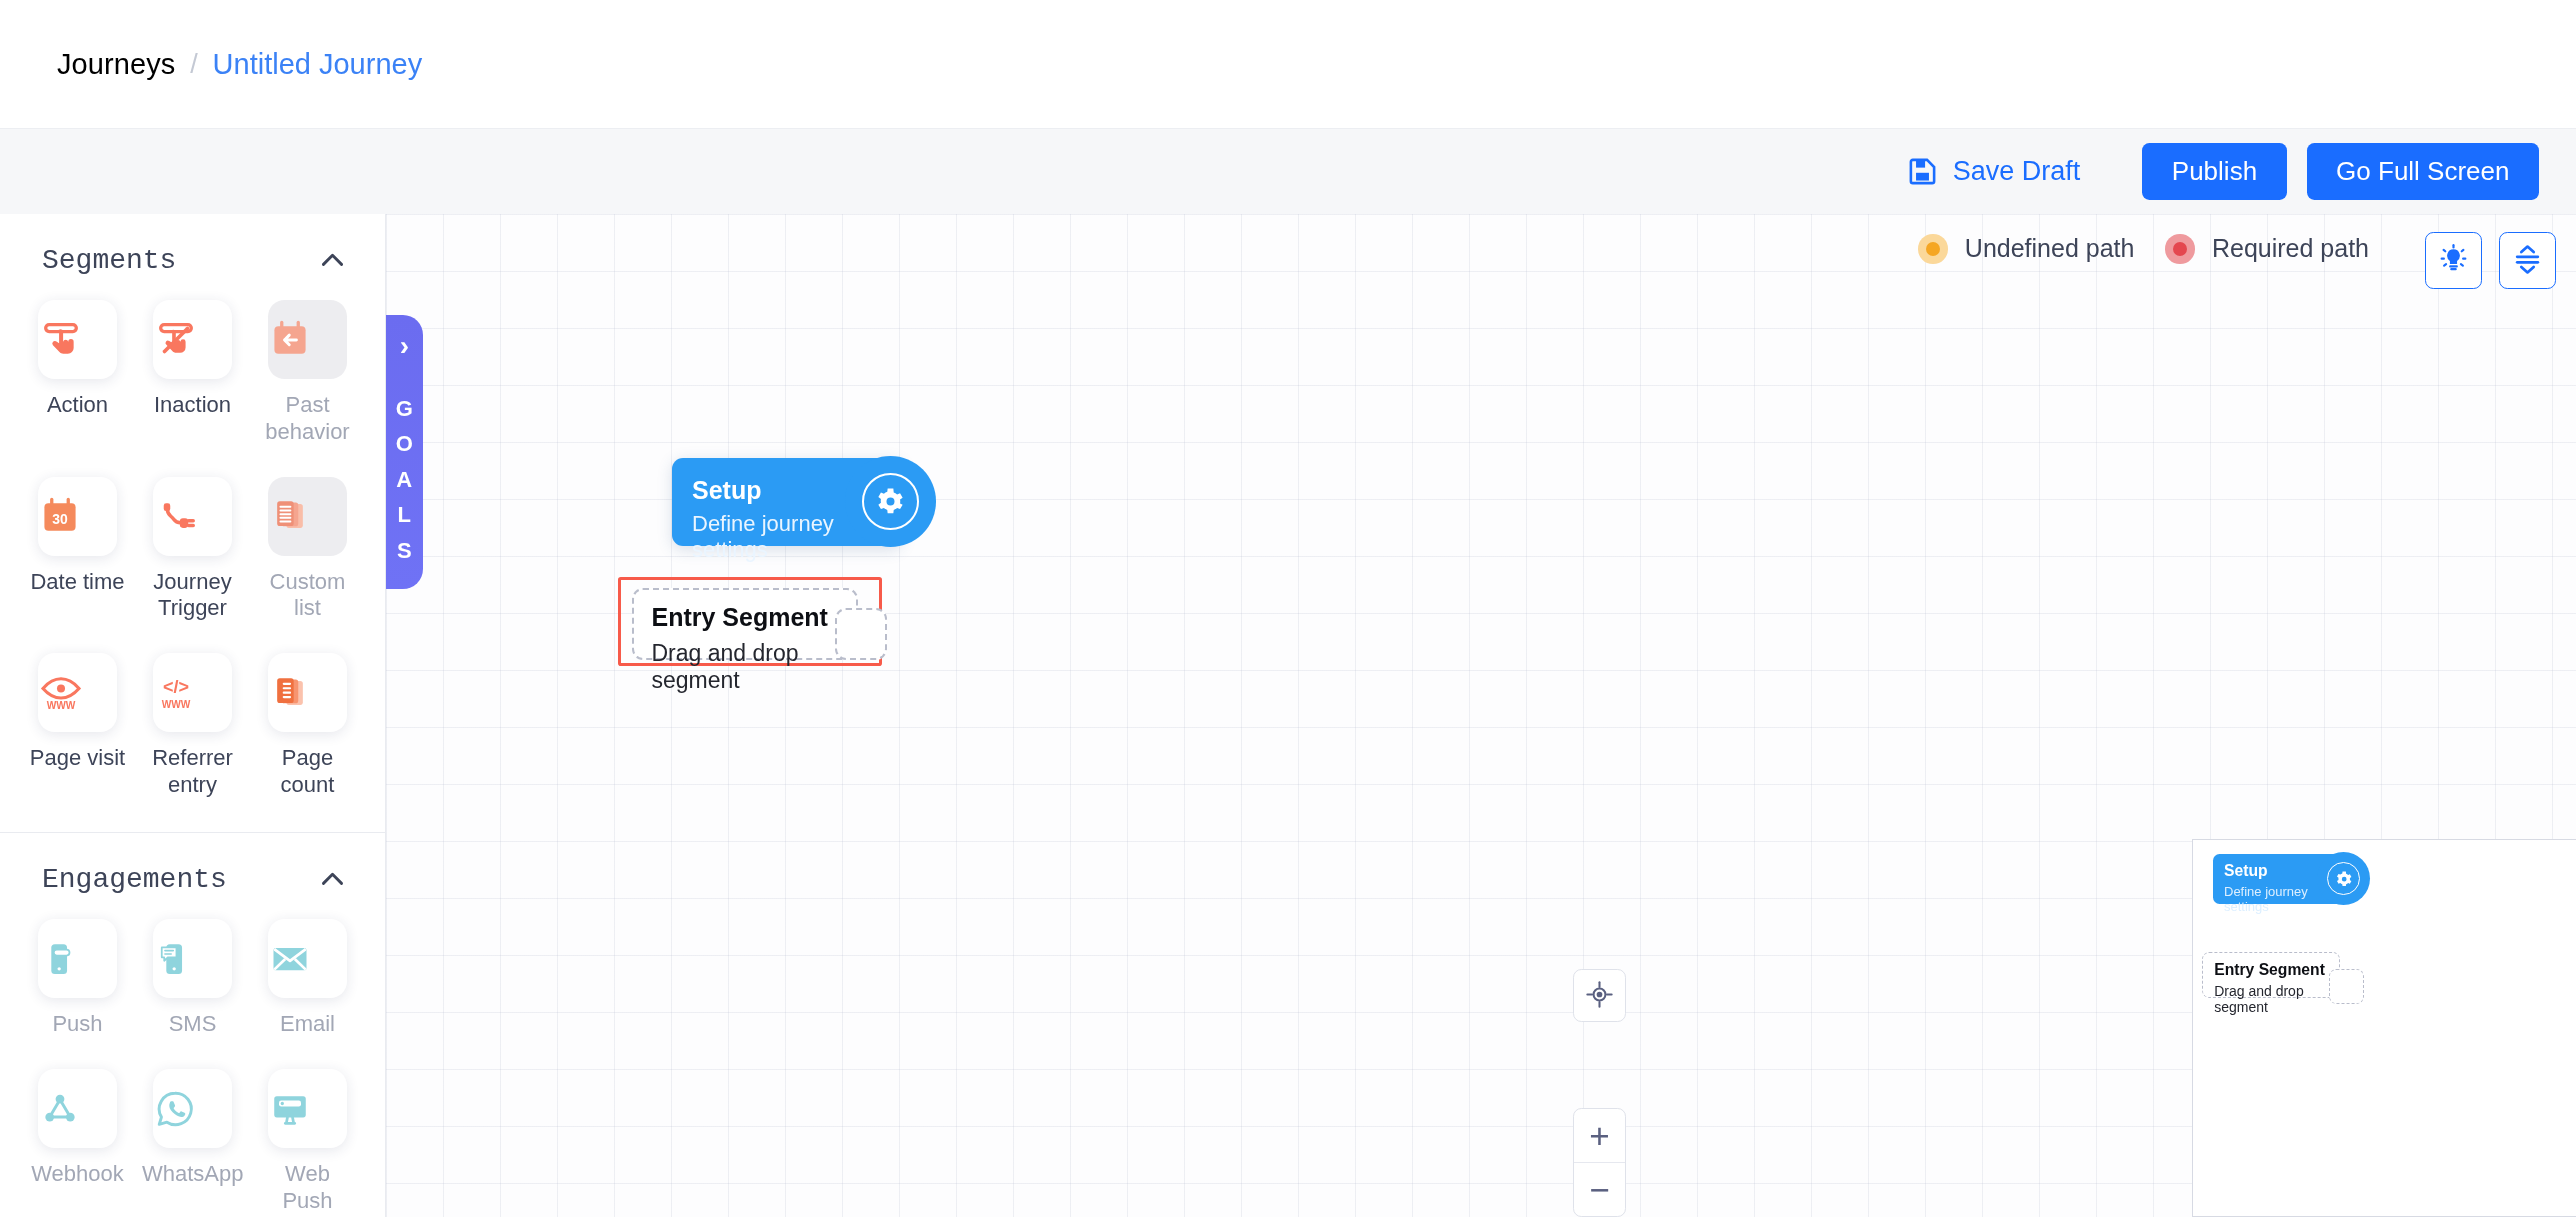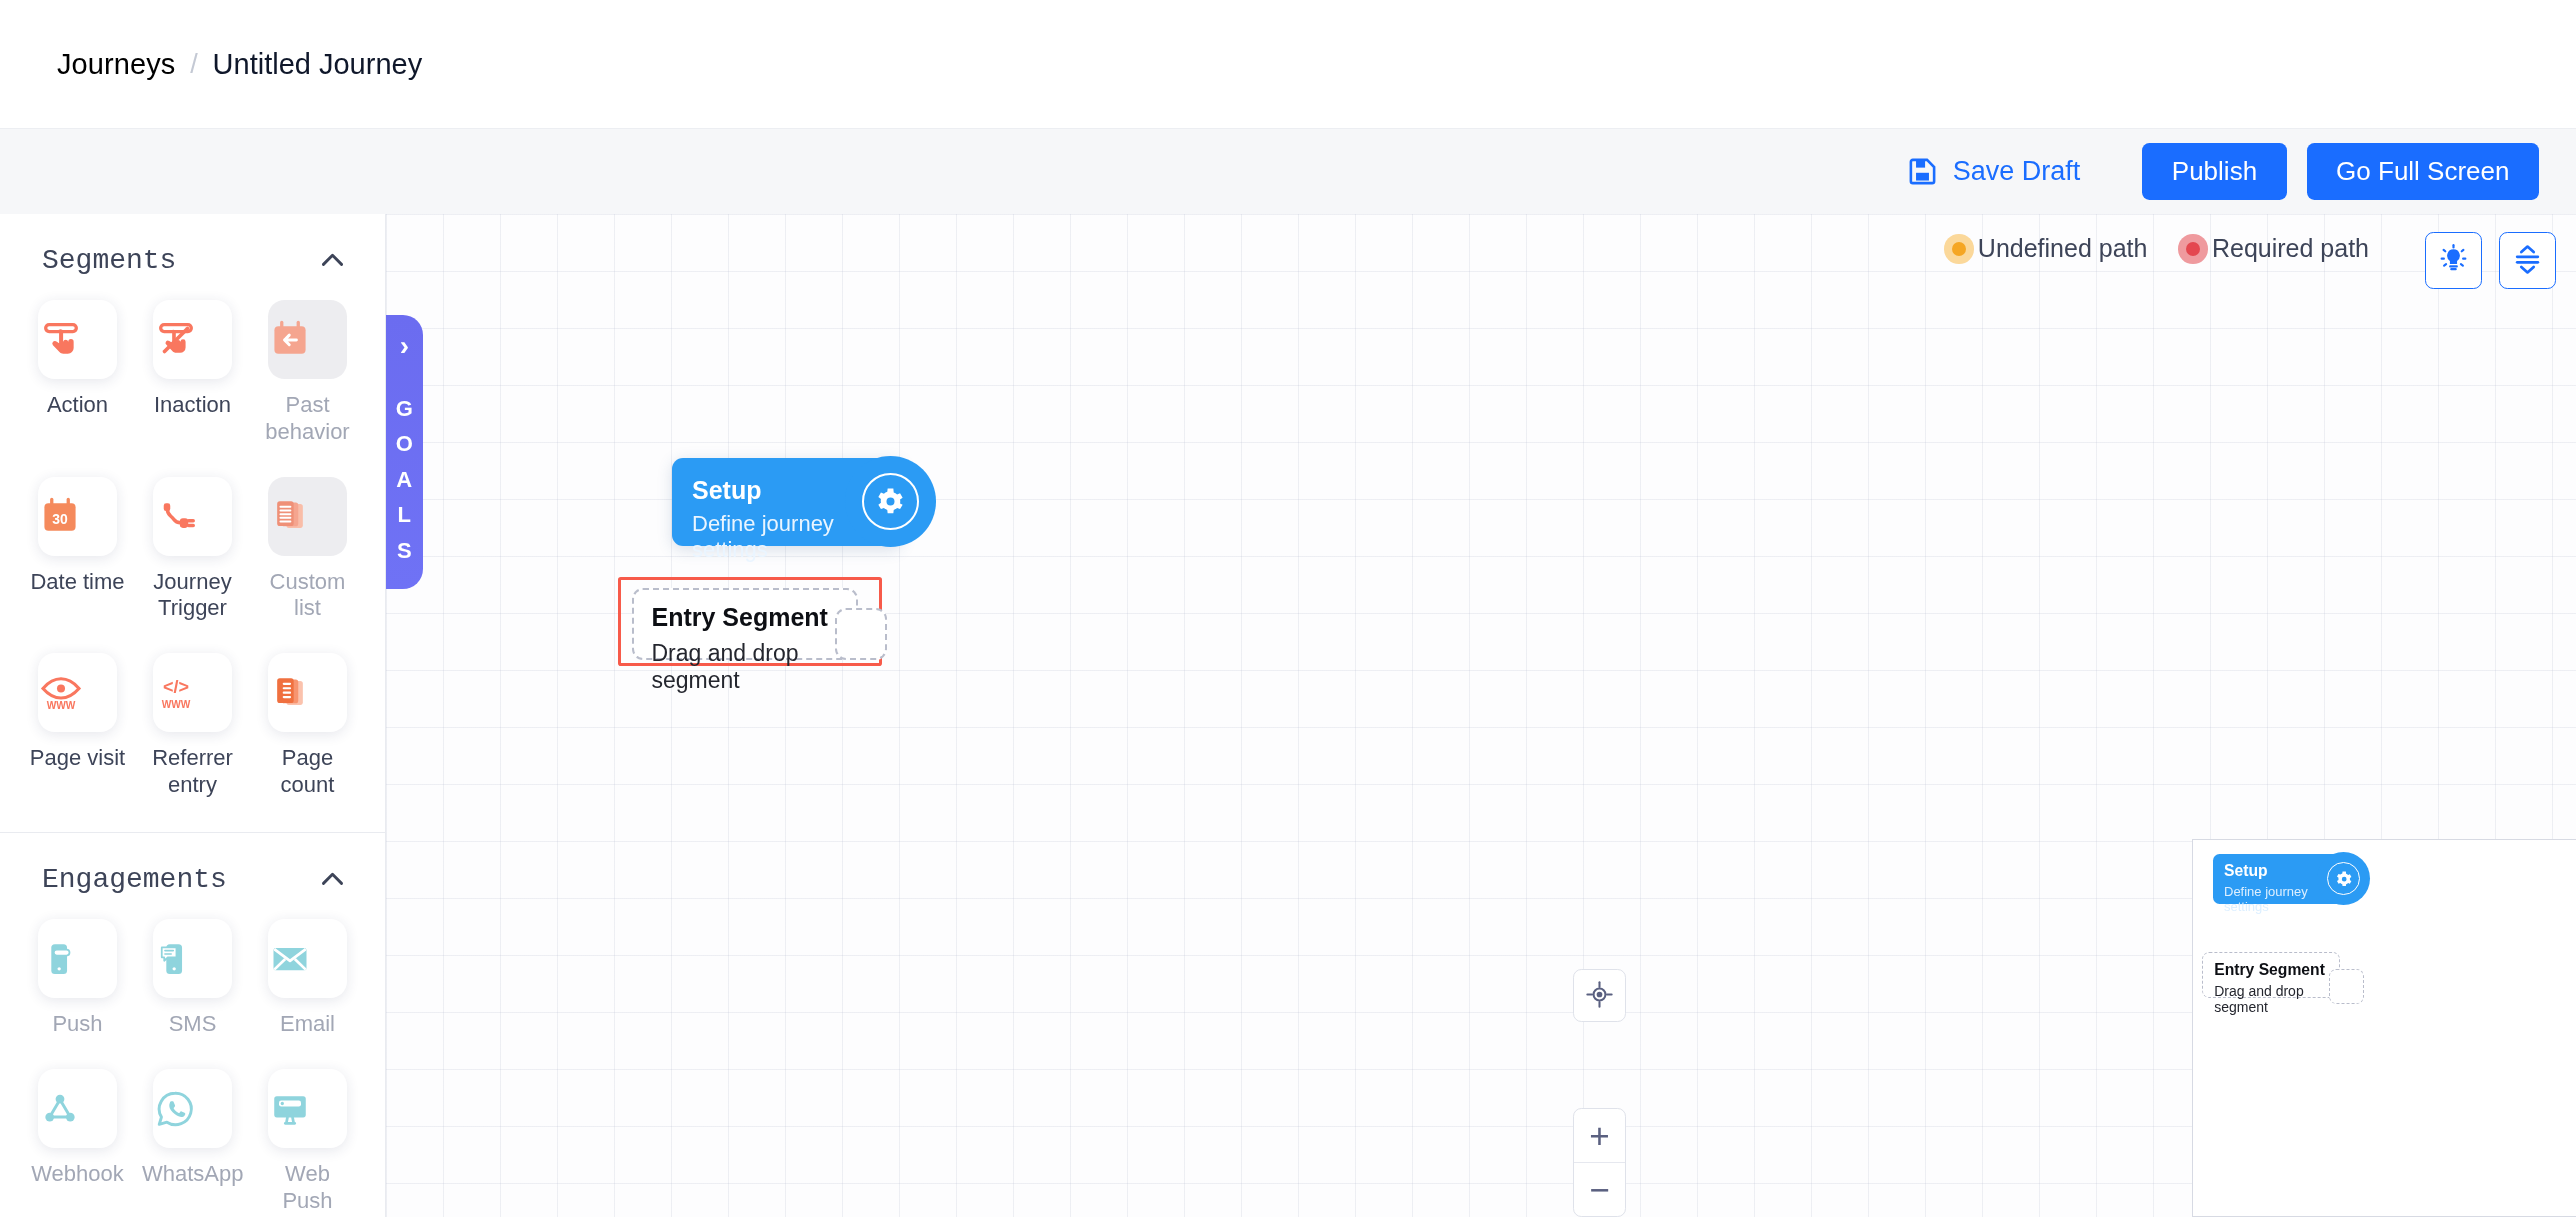--- a/index.html
+++ b/index.html
@@ -18,21 +18,21 @@
     background: #ffffff;
     display: flex; align-items: center;
     padding-left: 57px;
     border-bottom: 0.9px solid #eceef2;
   }
   .crumb-link {
     color: #000000; font-size: 29px; font-weight: 400;
     text-decoration: none; letter-spacing: 0.1px;
   }
   .crumb-sep { color: #c4c9d4; font-size: 27px; margin: 0 14.8px; font-weight: 300; }
-  .crumb-current { color: #0f172a; font-size: 29px; font-weight: 400; }
+  .crumb-current { color: #3b82f6; font-size: 29px; font-weight: 400; }
 
   
   .toolbar {
     position: absolute; left: 0; top: 129px;
     width: 2576px; height: 85px;
     background: #f6f7f9;
     display: flex; align-items: center; justify-content: flex-end;
     padding-right: 37px;
   }
   .save-draft {
@@ -116,21 +116,21 @@
   .goals-letters span {
     color: #fff; font-size: 22px; font-weight: 700;
     line-height: 1.62; letter-spacing: 0.5px;
   }
 
   
   .legend {
     position: absolute; right: 207px; top: 20px;
     display: flex; align-items: center; gap: 31px;
   }
-  .legend-item { display:flex; align-items:center; gap: 4px; }
+  .legend-item { display:flex; align-items:center; gap: 17px; }
   .legend-label { font-size: 25px; color: #3d4458; }
   .ring { width: 29.5px; height: 29.5px; border-radius: 50%; display:flex;align-items:center;justify-content:center; }
   .ring-inner { width: 14px; height: 14px; border-radius: 50%; }
 
   .canvas-tools {
     position: absolute; right: 20px; top: 18.4px;
     display: flex; gap: 16.6px;
   }
   .tool-btn {
     width: 57px; height: 57px; border-radius: 8.3px;

